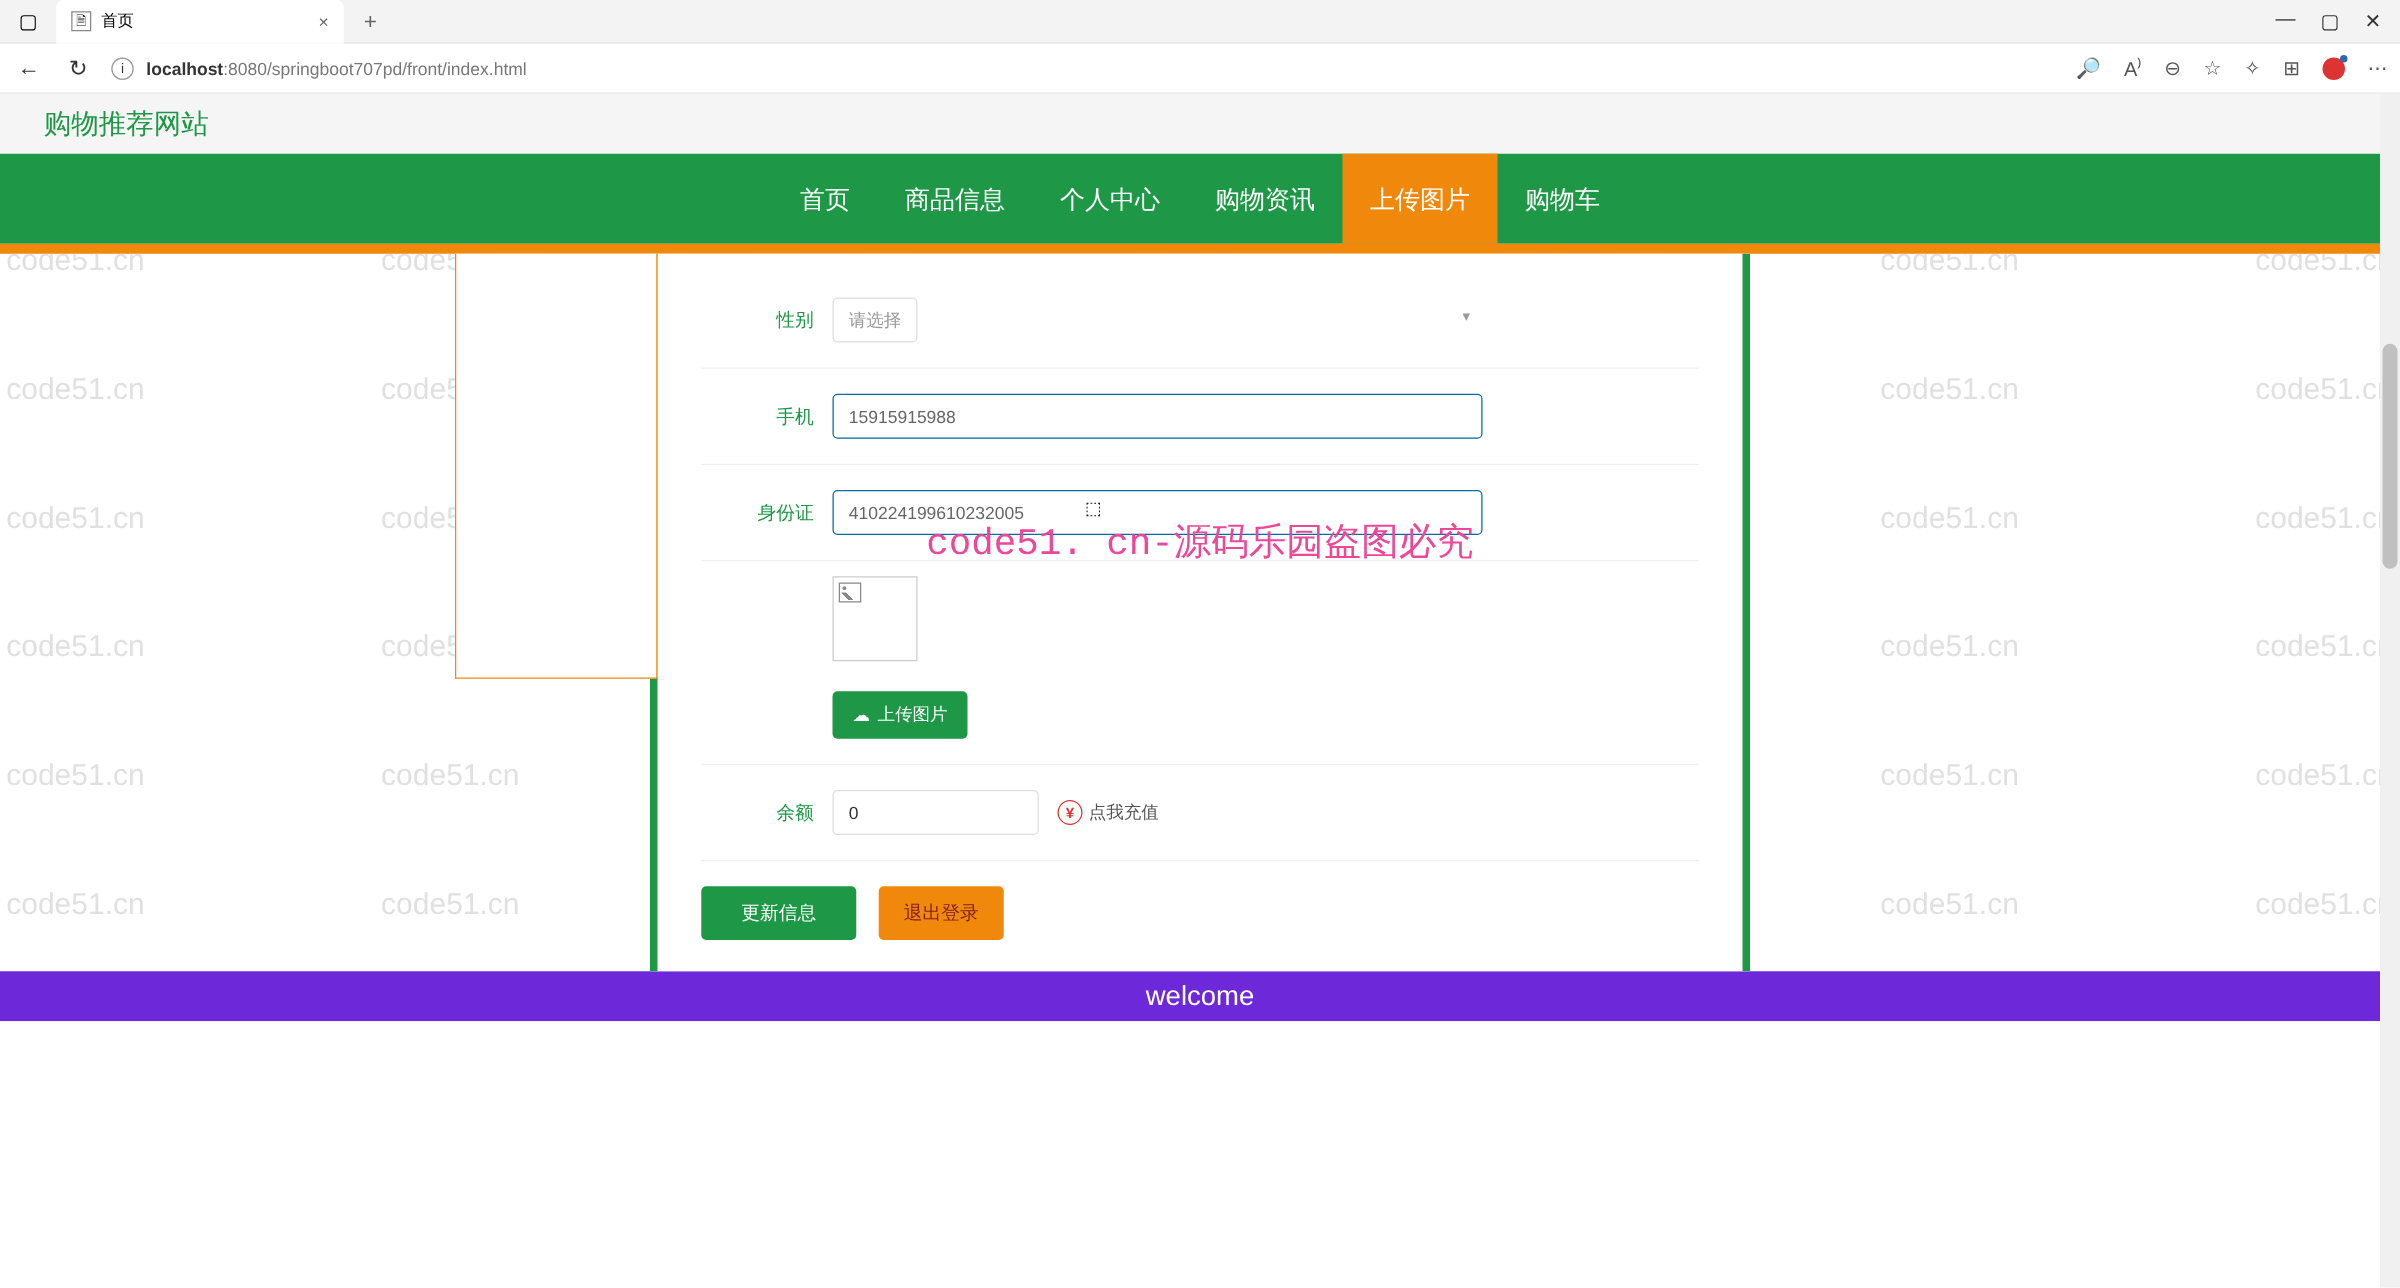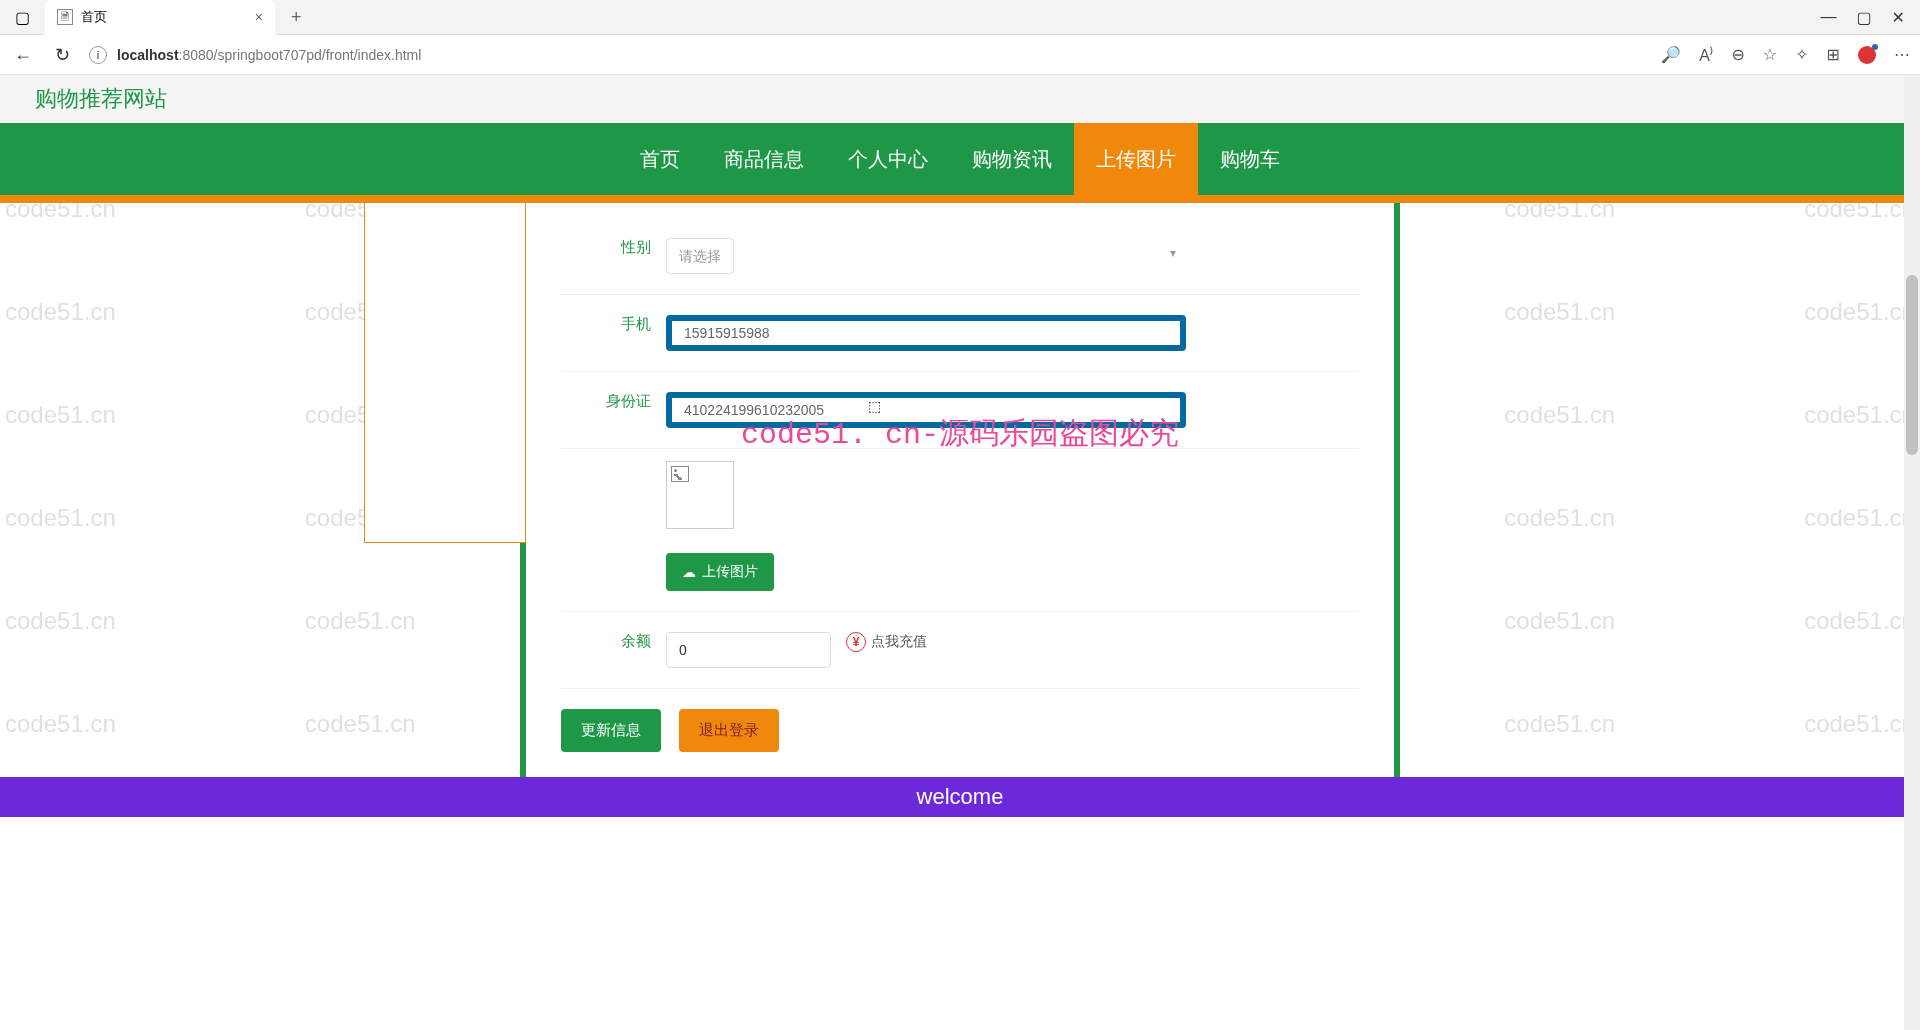--- a/index.html
+++ b/index.html
@@ -25,37 +25,37 @@
 .nav-items{display:flex;height:100%}
 .nav-item{color:#fff;font-size:20px;padding:0 22px;display:flex;align-items:center;cursor:pointer;height:100%}
 .nav-item.active{background:#f0890b}
 .orange-strip{height:8px;background:#f0890b}
 .content-wrapper{display:flex;justify-content:center;position:relative}
 .watermark-bg{position:absolute;inset:0;z-index:0;overflow:hidden;pointer-events:none}
 .watermark-row{display:flex;justify-content:space-between;padding:0 5px;color:#ccc;font-size:24px;opacity:0.6}
 .content-area{width:880px;position:relative;z-index:1;border-left:6px solid #1e9846;border-right:6px solid #1e9846;background:#fff;min-height:560px;display:flex}
 .sidebar-box{width:162px;border:1px solid #f0890b;border-top:none;margin-left:-162px;height:340px;background:#fff}
 .form-area{flex:1;padding:15px 35px 25px 35px}
-.form-row{display:flex;align-items:flex-start;padding:20px 0;border-bottom:1px solid #f0f0f0;gap:15px}
+.form-row{display:flex;align-items:center;padding:20px 0;border-bottom:1px solid #f0f0f0;gap:15px}
 .form-row.no-border{border-bottom:none}
 .form-label{width:90px;text-align:right;color:#1e9846;font-size:15px}
-.form-input{flex:1;height:36px;border:6px solid #0369a1;border-radius:4px;padding:0 12px;font-size:14px;color:#666;max-width:520px}
+.form-input{flex:1;height:36px;border:1px solid #0369a1;border-radius:4px;padding:0 12px;font-size:14px;color:#666;max-width:520px}
 .form-select{flex:1;height:36px;border:1px solid #ddd;border-radius:4px;padding:0 12px;font-size:14px;color:#999;max-width:520px;background:#fff;appearance:none;position:relative}
 .select-wrap{position:relative;flex:1;max-width:520px}
 .select-wrap::after{content:"▾";position:absolute;right:10px;top:8px;color:#999;font-size:12px}
 .img-placeholder{width:68px;height:68px;border:1px solid #ccc;margin-left:105px;display:flex;align-items:flex-start;justify-content:flex-start;padding:4px}
 .img-placeholder-icon{width:18px;height:16px;border:1px solid #888;position:relative}
 .img-placeholder-icon::before{content:"";position:absolute;top:2px;left:2px;width:3px;height:3px;border-radius:50%;background:#888}
 .img-placeholder-icon::after{content:"";position:absolute;bottom:1px;left:1px;right:1px;height:6px;background:linear-gradient(45deg,transparent 30%,#888 30%,#888 50%,transparent 50%)}
 .upload-btn{background:#1e9846;color:#fff;border:none;padding:10px 16px;border-radius:4px;font-size:14px;cursor:pointer;margin-left:105px;display:flex;align-items:center;gap:6px}
 .balance-input{width:165px;height:36px;border:1px solid #ddd;border-radius:4px;padding:0 12px;font-size:14px;color:#333}
 .recharge-link{display:flex;align-items:center;gap:5px;color:#555;font-size:14px;cursor:pointer}
 .yen-icon{width:20px;height:20px;border:1.5px solid #d33;border-radius:50%;display:flex;align-items:center;justify-content:center;color:#d33;font-size:12px;font-weight:bold}
 .action-buttons{display:flex;gap:18px;padding-top:20px}
-.btn-update{background:#1e9846;color:#fff;border:none;padding:12px 20px;border-radius:4px;font-size:15px;cursor:pointer}
+.btn-update{background:#1e9846;color:#fff;border:none;padding:12px 32px;border-radius:4px;font-size:15px;cursor:pointer}
 .btn-logout{background:#f0890b;color:#7f1d1d;border:none;padding:12px 20px;border-radius:4px;font-size:15px;cursor:pointer}
 .big-watermark{position:absolute;left:50%;top:210px;transform:translateX(-50%);color:#ec4899;font-size:30px;z-index:5;pointer-events:none;white-space:nowrap;font-family:Liberation Mono, monospace}
 .footer{background:#6d28d9;height:40px;display:flex;align-items:center;justify-content:center;color:#fff;font-size:22px}
 .cursor{position:absolute;left:868px;top:195px;font-size:14px;z-index:10}
 .scrollbar{position:absolute;right:0;top:75px;bottom:0;width:16px;background:#f0f0f0}
 .scrollbar-thumb{position:absolute;right:2px;top:200px;width:12px;height:180px;background:#c0c0c0;border-radius:6px}
 </style>
 </head>
 <body>
 

